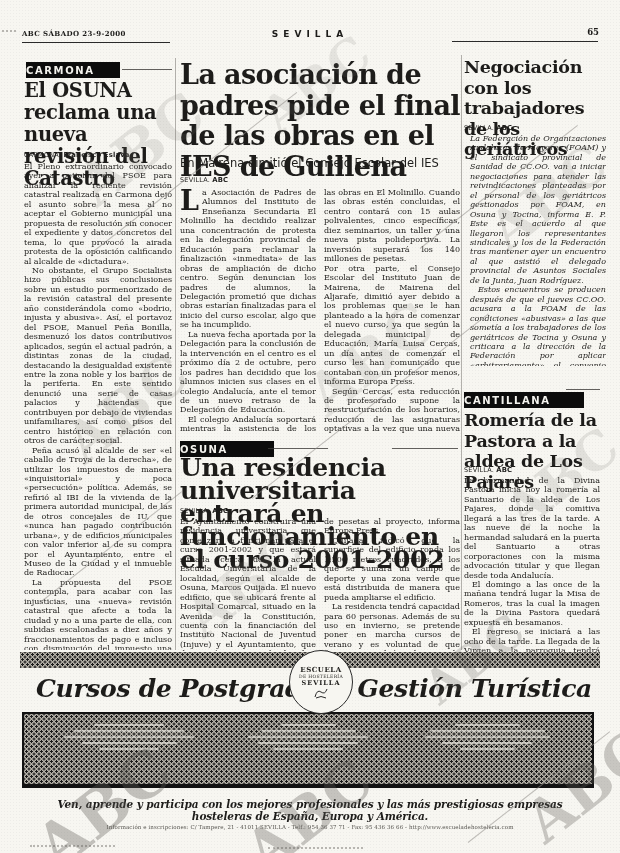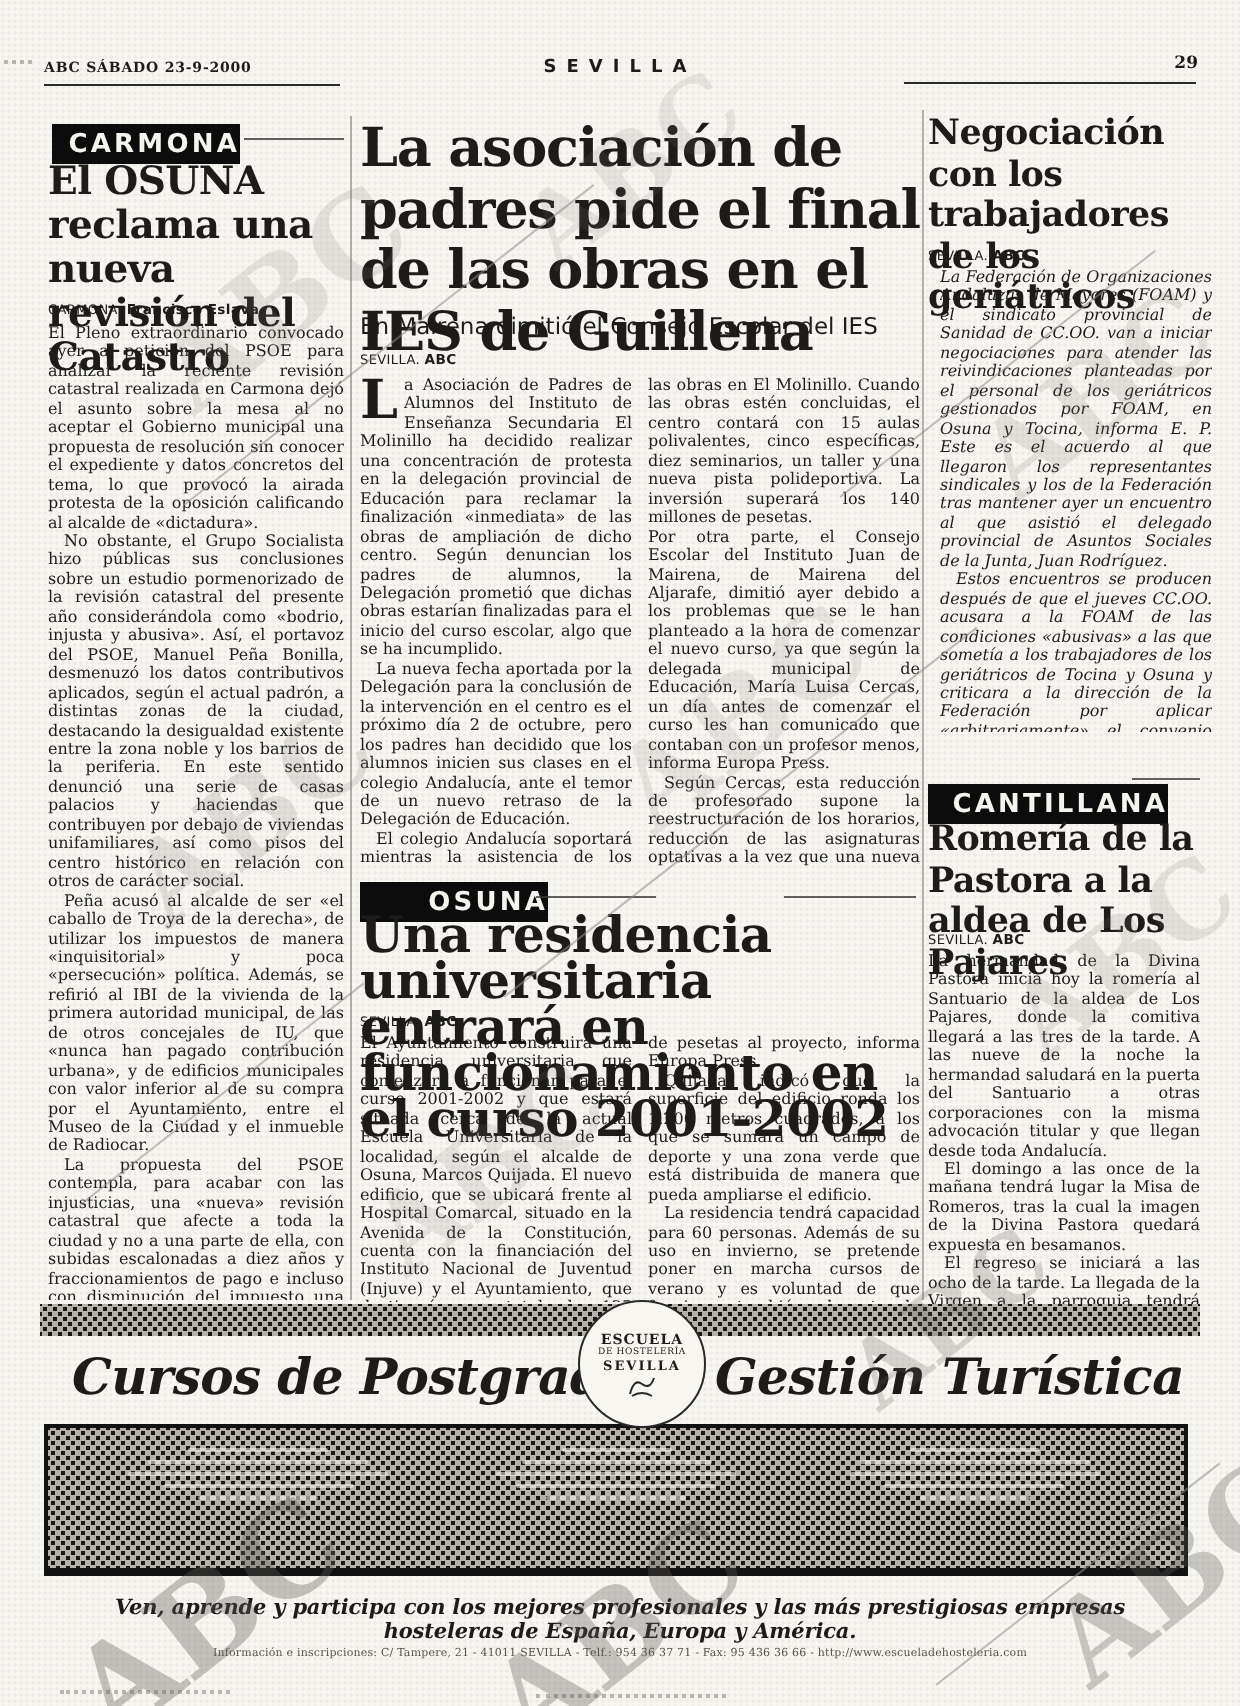--- a/index.html
+++ b/index.html
@@ -14,21 +14,21 @@
   
   .hdr-left { position:absolute; left:22px; top:29px; width:148px; font-size:7px; font-weight:bold;
               letter-spacing:.4px; border-bottom:1.5px solid #2a2a2a; padding-bottom:4px; }
   .hdr-center { position:absolute; left:0; right:0; top:29px; text-align:center;
                 font-family:"DejaVu Sans", sans-serif; font-size:9px; font-weight:bold; letter-spacing:5px; }
   .hdr-pg { position:absolute; right:21px; top:27px; font-size:8.5px; font-weight:bold; }
   .hdr-rule-right { position:absolute; left:452px; top:41px; width:146px; height:0; border-top:1.5px solid #2a2a2a; }
   
   .vline { position:absolute; width:1px; background:#8d8b86; opacity:.65; }
   .kicker { position:absolute; background:#0c0c0c; color:#f4f3ee; font-family:"DejaVu Sans",sans-serif;
-            font-size:13px; font-weight:bold; letter-spacing:1.6px; text-align:right; padding:2.5px 0 2px; }
+            font-size:10px; font-weight:bold; letter-spacing:1.6px; text-align:left; padding:2.5px 0 2px; }
   .kicker-rule { position:absolute; height:0; border-top:1px solid #3c3b38; opacity:.8; }
   .byline { font-family:"DejaVu Sans",sans-serif; font-size:6.5px; letter-spacing:.2px; }
   .byline b { font-size:6.8px; }
   .bodytext { font-size:8px; line-height:9.45px; text-align:justify; overflow:hidden; }
   .bodytext p { margin:0; text-indent:8px; }
   .bodytext p.noindent { text-indent:0; }
   .dropcap { float:left; font-size:27px; line-height:21px; font-weight:bold; padding:2px 3px 0 0; }
   .crosshead { font-family:"DejaVu Sans",sans-serif; font-size:7px; font-weight:bold; letter-spacing:.3px;
                margin:5px 0 3px; text-indent:0 !important; }
   
@@ -98,21 +98,21 @@
              transform-origin:left center; z-index:4; }
   .dash { position:absolute; border-top:2px dotted #8f8d88; opacity:.6; }
 </style>
 </head>
 <body>
 
 <div class="page">
 
   <div class="hdr-left">ABC SÁBADO 23-9-2000</div>
   <div class="hdr-center">SEVILLA</div>
-  <div class="hdr-pg">29</div>
+  <div class="hdr-pg">65</div>
   <div class="hdr-rule-right"></div>
 
   <div class="vline" style="left:175px; top:58px; height:592px;"></div>
   <div class="vline" style="left:461px; top:55px; height:595px;"></div>
 
   <div class="kicker c-kicker">CARMONA</div>
   <div class="kicker-rule c-krule"></div>
   <h1 class="c-headline" style="margin:0;">El OSUNA reclama una nueva revisión del Catastro</h1>
   <div class="byline c-byline">
     <span>CARMONA.</span>

